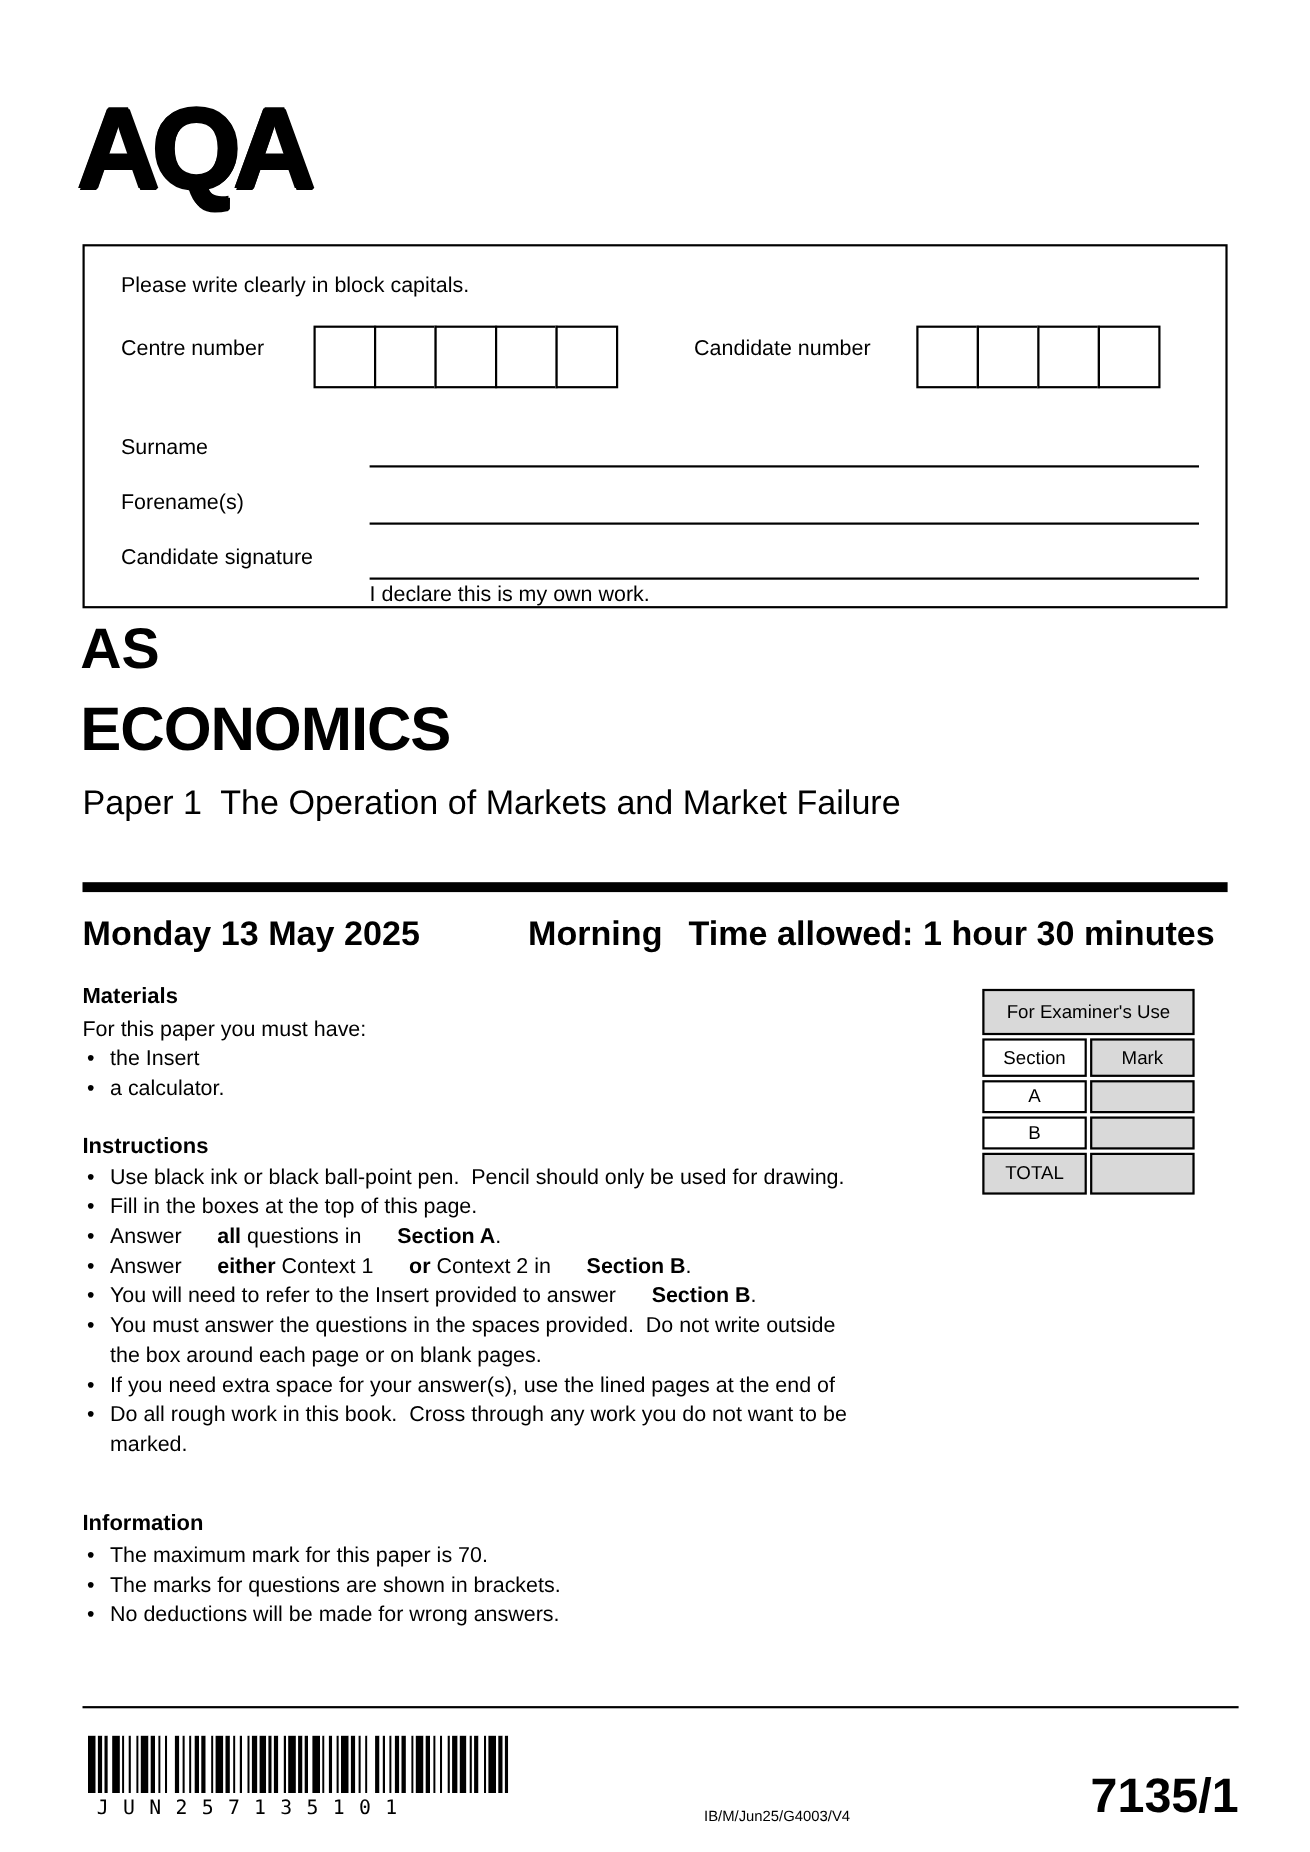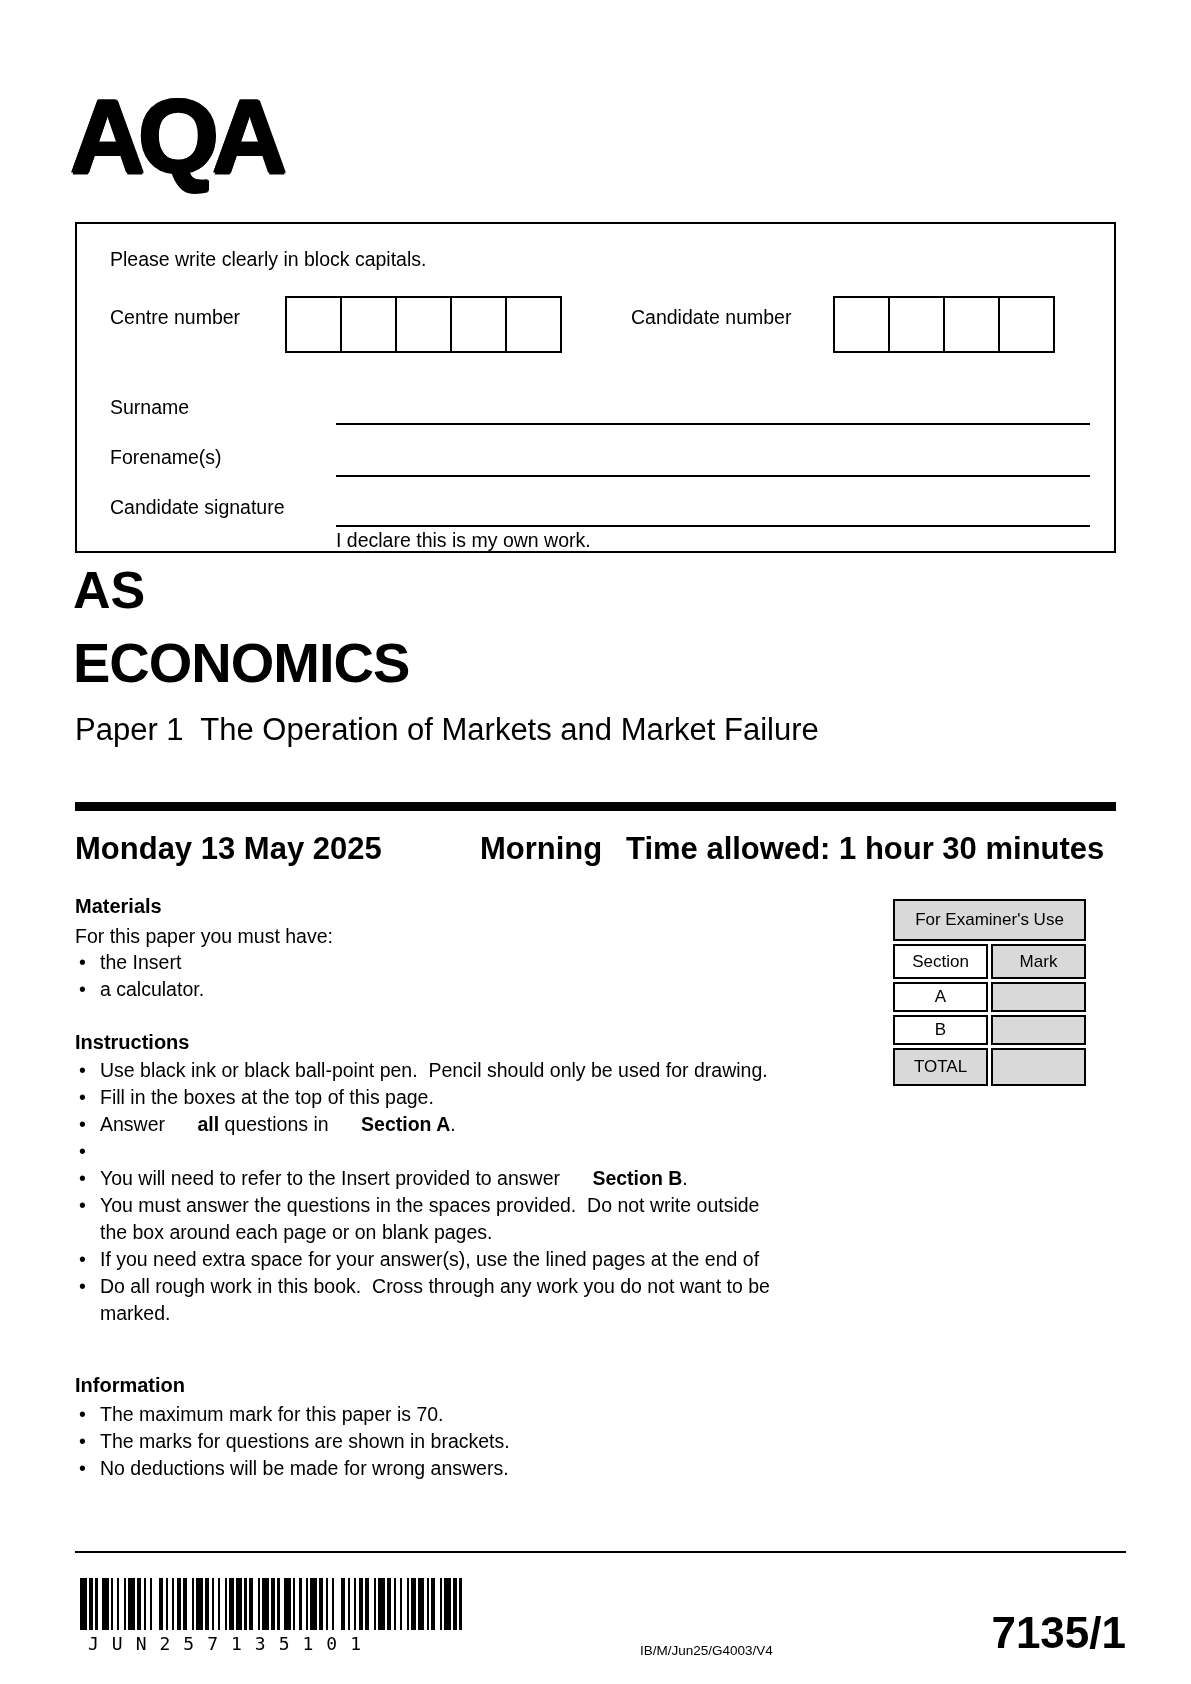--- a/index.html
+++ b/index.html
@@ -153,20 +153,21 @@
       <div class="bullet-item">
         <span class="bullet">•</span>
         <div class="bullet-text"><span>Fill in the boxes at the top of this page.</span></div>
       </div>
       <div class="bullet-item">
         <span class="bullet">•</span>
         <div class="bullet-text"><span>Answer </span><b>all</b><span> questions in </span><b>Section A</b><span>.</span></div>
       </div>
       <div class="bullet-item">
         <span class="bullet">•</span>
+        <div class="bullet-text"><span>Answer </span><b>either</b><span> Context 1 </span><b>or</b><span> Context 2 in </span><b>Section B</b><span>.</span></div>
       </div>
       <div class="bullet-item">
         <span class="bullet">•</span>
         <div class="bullet-text"><span>You will need to refer to the Insert provided to answer </span><b>Section B</b><span>.</span></div>
       </div>
       <div class="bullet-item">
         <span class="bullet">•</span>
         <div class="bullet-text"><span>You must answer the questions in the spaces provided.  Do not write outside</span><br><span>the box around each page or on blank pages.</span></div>
       </div>
       <div class="bullet-item">

